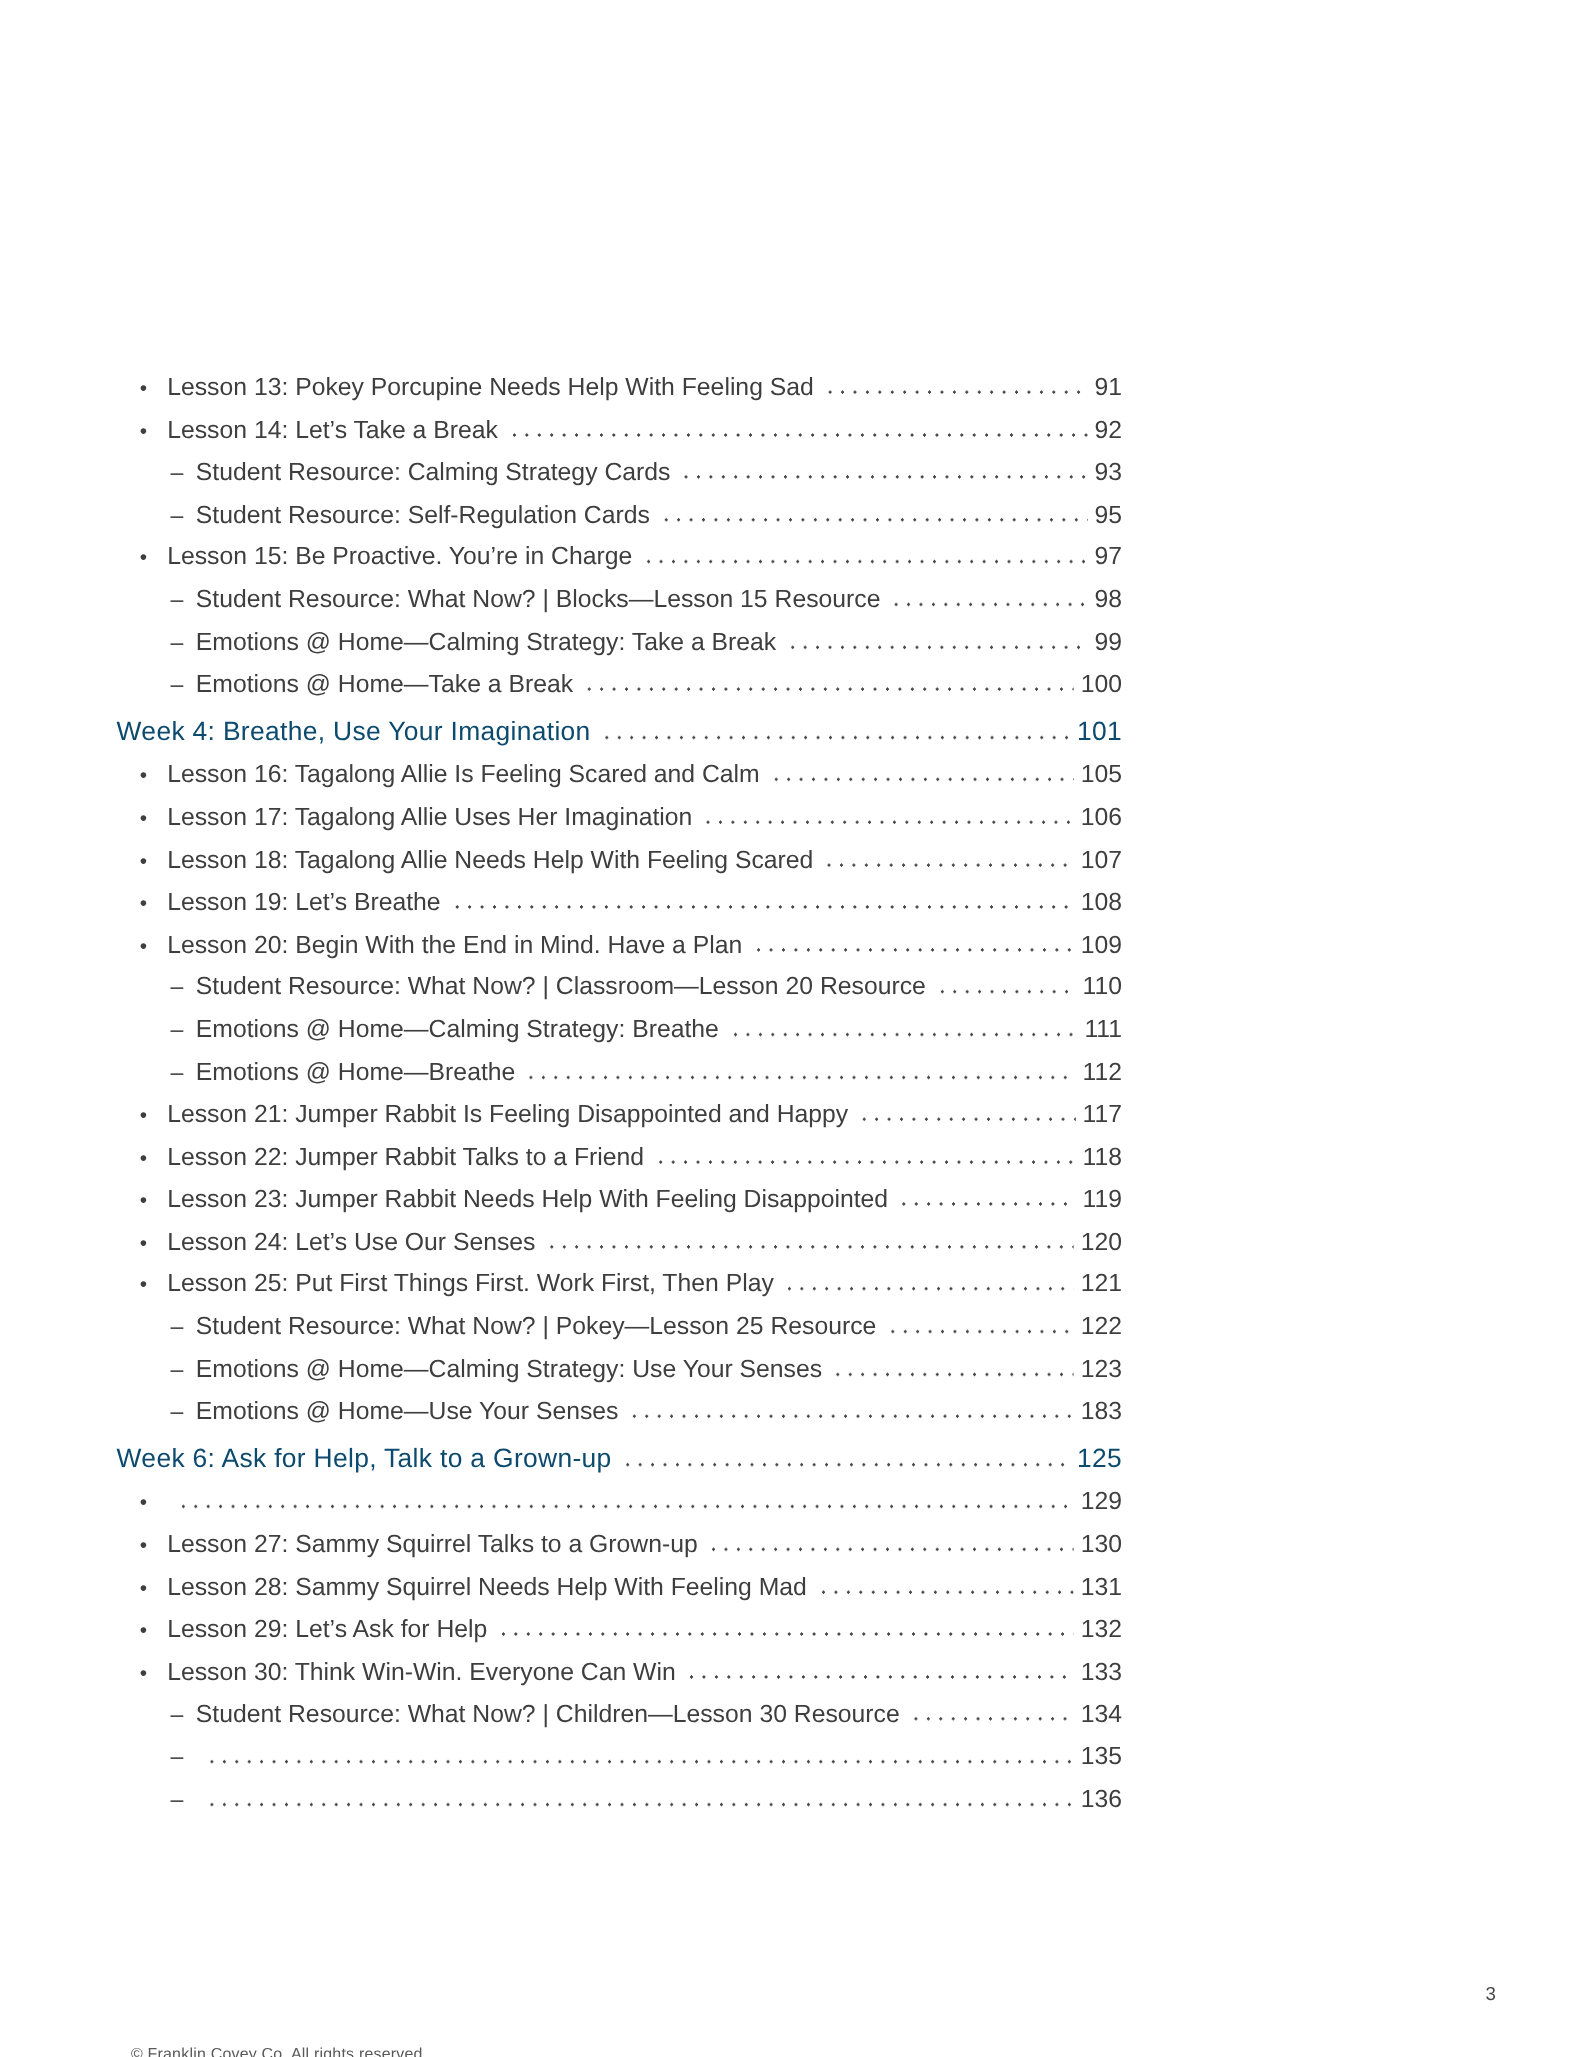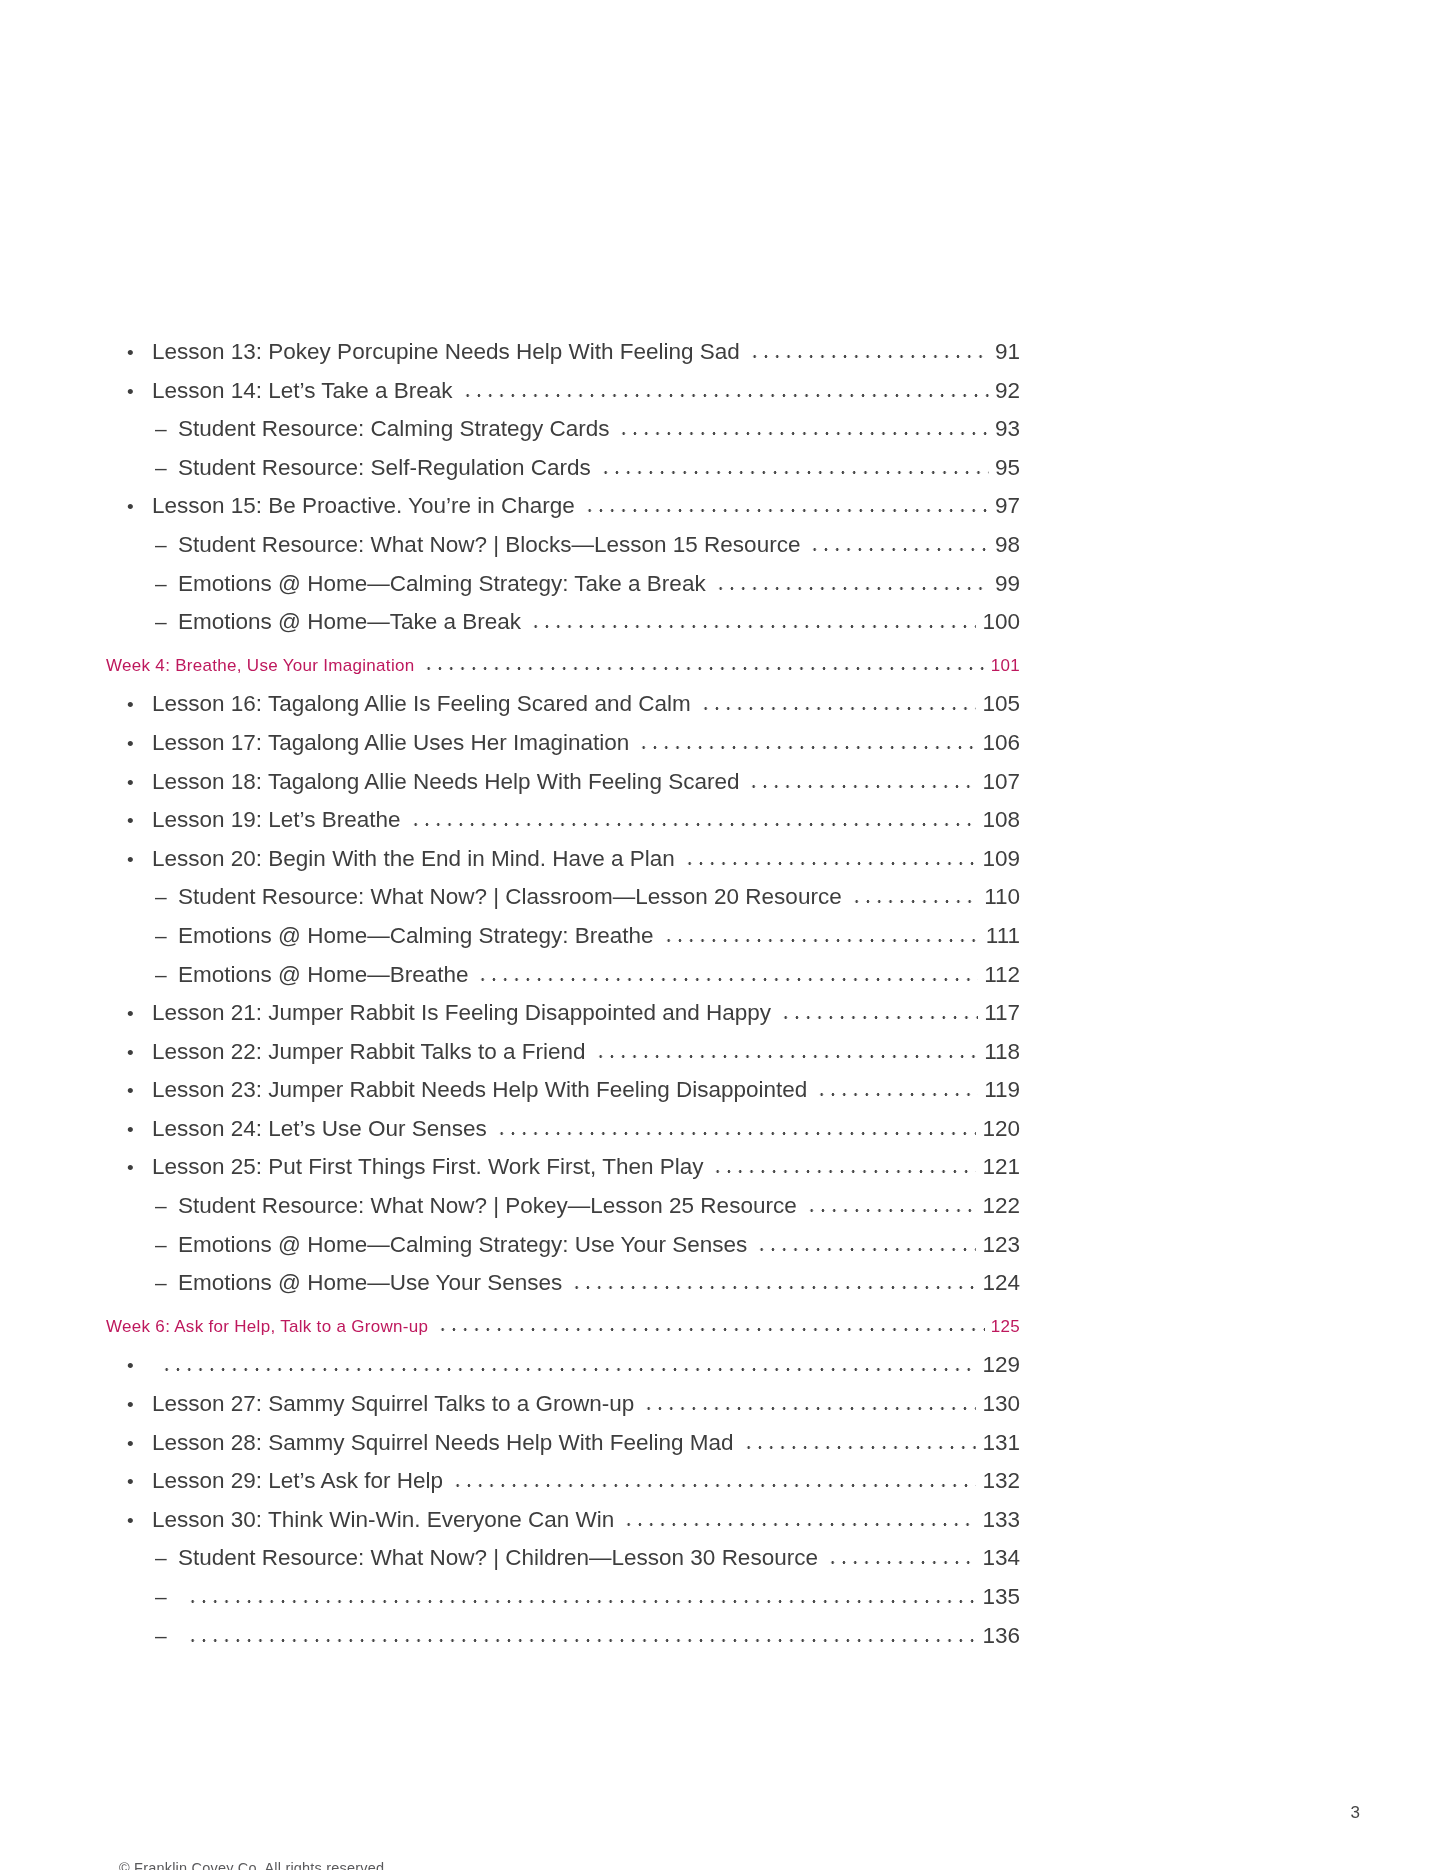--- a/index.html
+++ b/index.html
@@ -7,21 +7,21 @@
     width:1445px;height:1870px;background:#ffffff;position:relative;
     font-family:"Liberation Sans",sans-serif;color:#3e3e3e;overflow:hidden;
   }
   .page{position:absolute;inset:0;background:#fff;}
   .toc{position:absolute;left:106px;top:333px;width:914px;}
   .toc-row{
     display:flex;align-items:baseline;height:38.6px;line-height:38.6px;
     font-size:22.5px;color:#3e3e3e;white-space:nowrap;
   }
   .toc-row.week{
-    font-size:17px;margin-top:5px;color:#be185d;letter-spacing:0.3px;
+    font-size:24px;margin-top:5px;color:#0c4a6e;letter-spacing:0.3px;
   }
   .marker{flex:0 0 auto;color:#3e3e3e;}
   .lesson .marker{margin-left:21px;width:25px;font-size:19px;}
   .resource .marker{margin-left:49px;width:23px;font-size:21px;}
   .entry-label{flex:0 0 auto;}
   .leader{
     flex:1 1 auto;min-width:18px;height:5px;margin-left:7px;margin-right:6px;
     background-image:radial-gradient(circle,#474747 1.35px,rgba(0,0,0,0) 1.45px);
     background-size:11.3px 5px;background-repeat:repeat-x;background-position:2px center;
   }
@@ -179,21 +179,21 @@
       <div class="toc-row resource">
         <span class="marker">–</span>
         <span class="entry-label">Emotions @ Home—Calming Strategy: Use Your Senses</span>
         <span class="leader"></span>
         <span class="entry-page">123</span>
       </div>
       <div class="toc-row resource">
         <span class="marker">–</span>
         <span class="entry-label">Emotions @ Home—Use Your Senses</span>
         <span class="leader"></span>
-        <span class="entry-page">124</span>
+        <span class="entry-page">183</span>
       </div>
       <div class="toc-row week">
         <span class="entry-label">Week 6: Ask for Help, Talk to a Grown-up</span>
         <span class="leader"></span>
         <span class="entry-page">125</span>
       </div>
       <div class="toc-row lesson">
         <span class="marker">•</span>
         <span class="leader"></span>
         <span class="entry-page">129</span>

